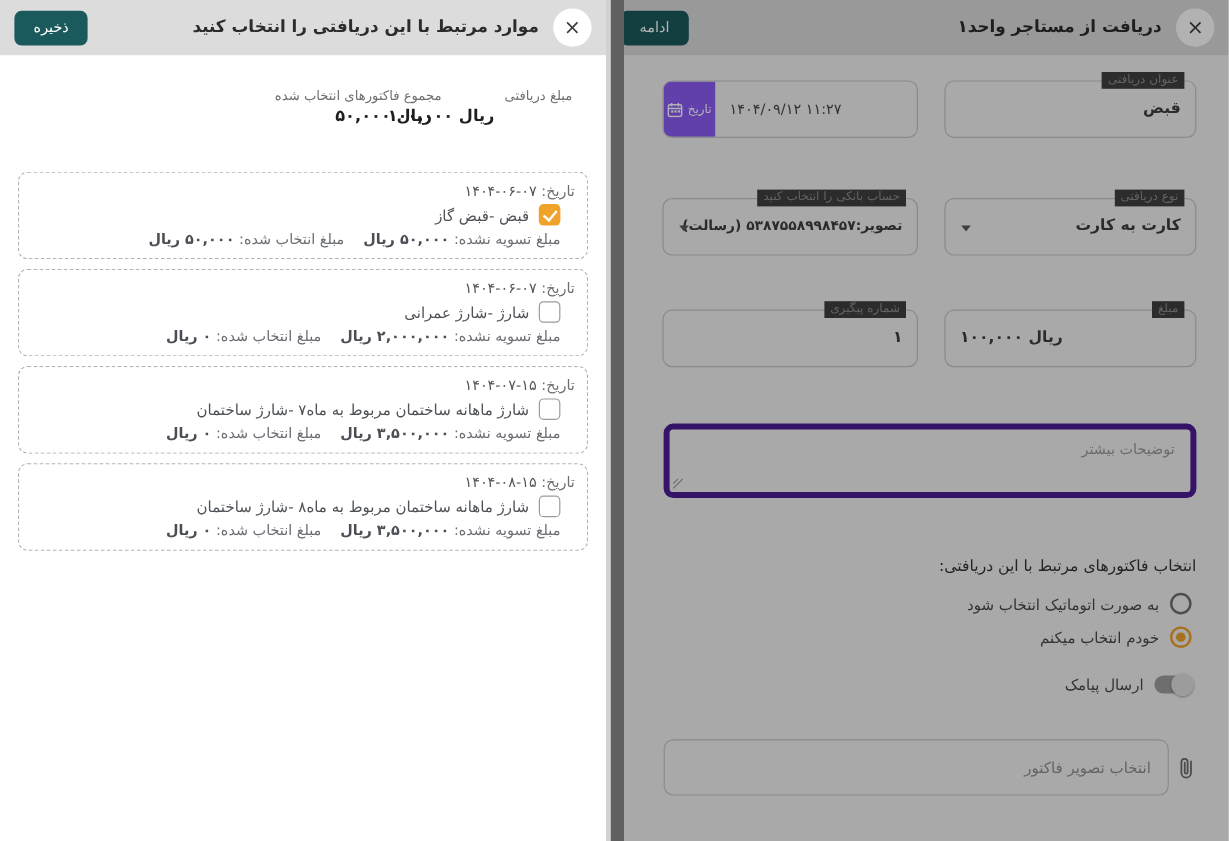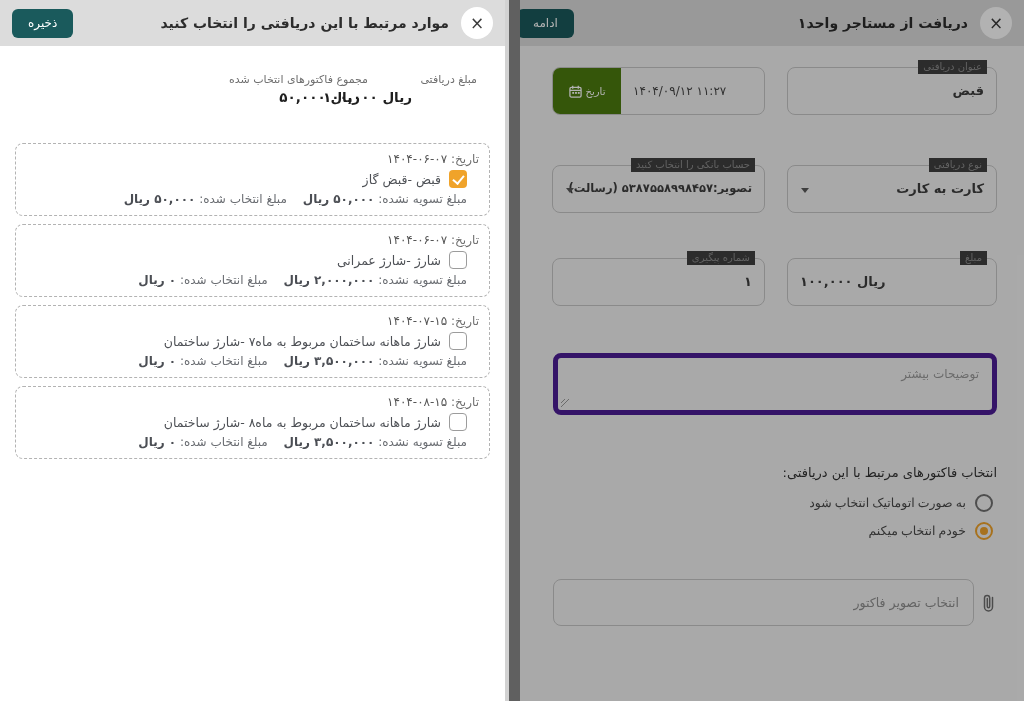--- a/index.html
+++ b/index.html
@@ -23,35 +23,35 @@
   .field { position:relative; height:48px; border:1px solid #c6c6c6; border-radius:8px; flex:none; }
   .w-right { width:210px; } .w-left { width:213px; }
   .flabel { position:absolute; top:-8px; right:9px; background:#404040; padding:0 5px; font-size:10px; color:#8d8d8d; line-height:14px; white-space:nowrap; }
   .fvalue { line-height:45px; padding:0 12px; font-size:13px; color:#3e3e3e; white-space:nowrap; overflow:hidden;font-weight:bold; }
   .fvalue.small { font-size:11.5px; }
   .fvalue.ltr { direction:ltr; text-align:left; }
   .chev { position:absolute; left:13px; top:50%; margin-top:-1px; width:0; height:0;
           border:4.5px solid transparent; border-top:5.5px solid #5a5a5a; }
 
   .datebox { display:flex; direction:ltr; padding:0; overflow:hidden; }
-  .date-btn { width:68px; background:#4d7c0f; color:#fff; border:none; font-size:10px; font-family:"DejaVu Sans",sans-serif;
+  .date-btn { width:43px; background:#8b5cf6; color:#fff; border:none; font-size:10px; font-family:"DejaVu Sans",sans-serif;
               display:flex; align-items:center; justify-content:center; gap:4px; flex:none; }
   .date-val { flex:1; line-height:46px; padding-left:12px; font-size:12px; color:#474747; direction:ltr; white-space:nowrap; }
 
   .notes { position:relative; height:62px; border:5px solid #4c1d95; border-radius:8px; margin-bottom:0; }
   .notes-ph { position:absolute; top:9px; right:13px; font-size:12px; color:#9a9a9a; }
   .resize-grip { position:absolute; left:2px; bottom:2px; }
 
   .section-label { margin-top:50px; font-size:13px; color:#333; text-align:right; }
   .radio-group { margin-top:13px; padding-right:4px; }
   .radio-row { display:flex; align-items:center; gap:9px; height:20px; margin-bottom:8px; }
   .radio { width:18px; height:18px; border-radius:50%; border:2px solid #707070; flex:none; position:relative; background:transparent; }
   .radio.selected { border-color:#f0a32a; }
   .radio.selected::after { content:""; position:absolute; inset:3px; border-radius:50%; background:#f0a32a; }
-  .radio-label { font-size:12.5px; color:#4a4a4a;font-family:Liberation Serif, serif; }
+  .radio-label { font-size:12.5px; color:#4a4a4a; }
 
   .sms-row { margin-top:22px; padding-right:4px; display:flex; align-items:center; gap:9px; }
   .toggle { position:relative; width:31px; height:15px; border-radius:8px; background:#9e9e9e; flex:none; }
   .toggle-knob { position:absolute; right:-2px; top:-2px; width:19px; height:19px; border-radius:50%; background:#e0e0e0;
                  box-shadow:0 1px 2px rgba(0,0,0,0.3); }
   .sms-label { font-size:12.5px; color:#4a4a4a; }
 
   .attach-row { margin-top:38px; display:flex; align-items:center; gap:7px; }
   .attach-box { flex:1; height:47px; border:1px solid #c6c6c6; border-radius:8px; }
   .attach-ph { line-height:45px; padding-right:14px; font-size:12.5px; color:#8f8f8f; }
@@ -158,20 +158,26 @@
     <span class="radio"></span>
     <span class="radio-label">به صورت اتوماتیک انتخاب شود</span>
   </div>
 
   <div class="radio-row">
     <span class="radio selected"></span>
     <span class="radio-label">خودم انتخاب میکنم</span>
   </div>
 </div>
 
+      <div class="sms-row">
+        <div class="toggle">
+            <div class="toggle-knob"></div>
+          </div>
+        <span class="sms-label">ارسال پیامک</span>
+      </div>
 
       <div class="attach-row">
         <svg width="16" height="20" viewBox="0 0 16 20">
           <path d="M11.5 4.5 v9.5 a4 4 0 0 1 -8 0 V5 a2.6 2.6 0 0 1 5.2 0 v8.5 a1.2 1.2 0 0 1 -2.4 0 V5.5" fill="none" stroke="#6e6e6e" stroke-width="1.5" stroke-linecap="round"></path>
         </svg>
         <div class="attach-box">
           <div class="attach-ph">انتخاب تصویر فاکتور</div>
         </div>
       </div>
     </div>

